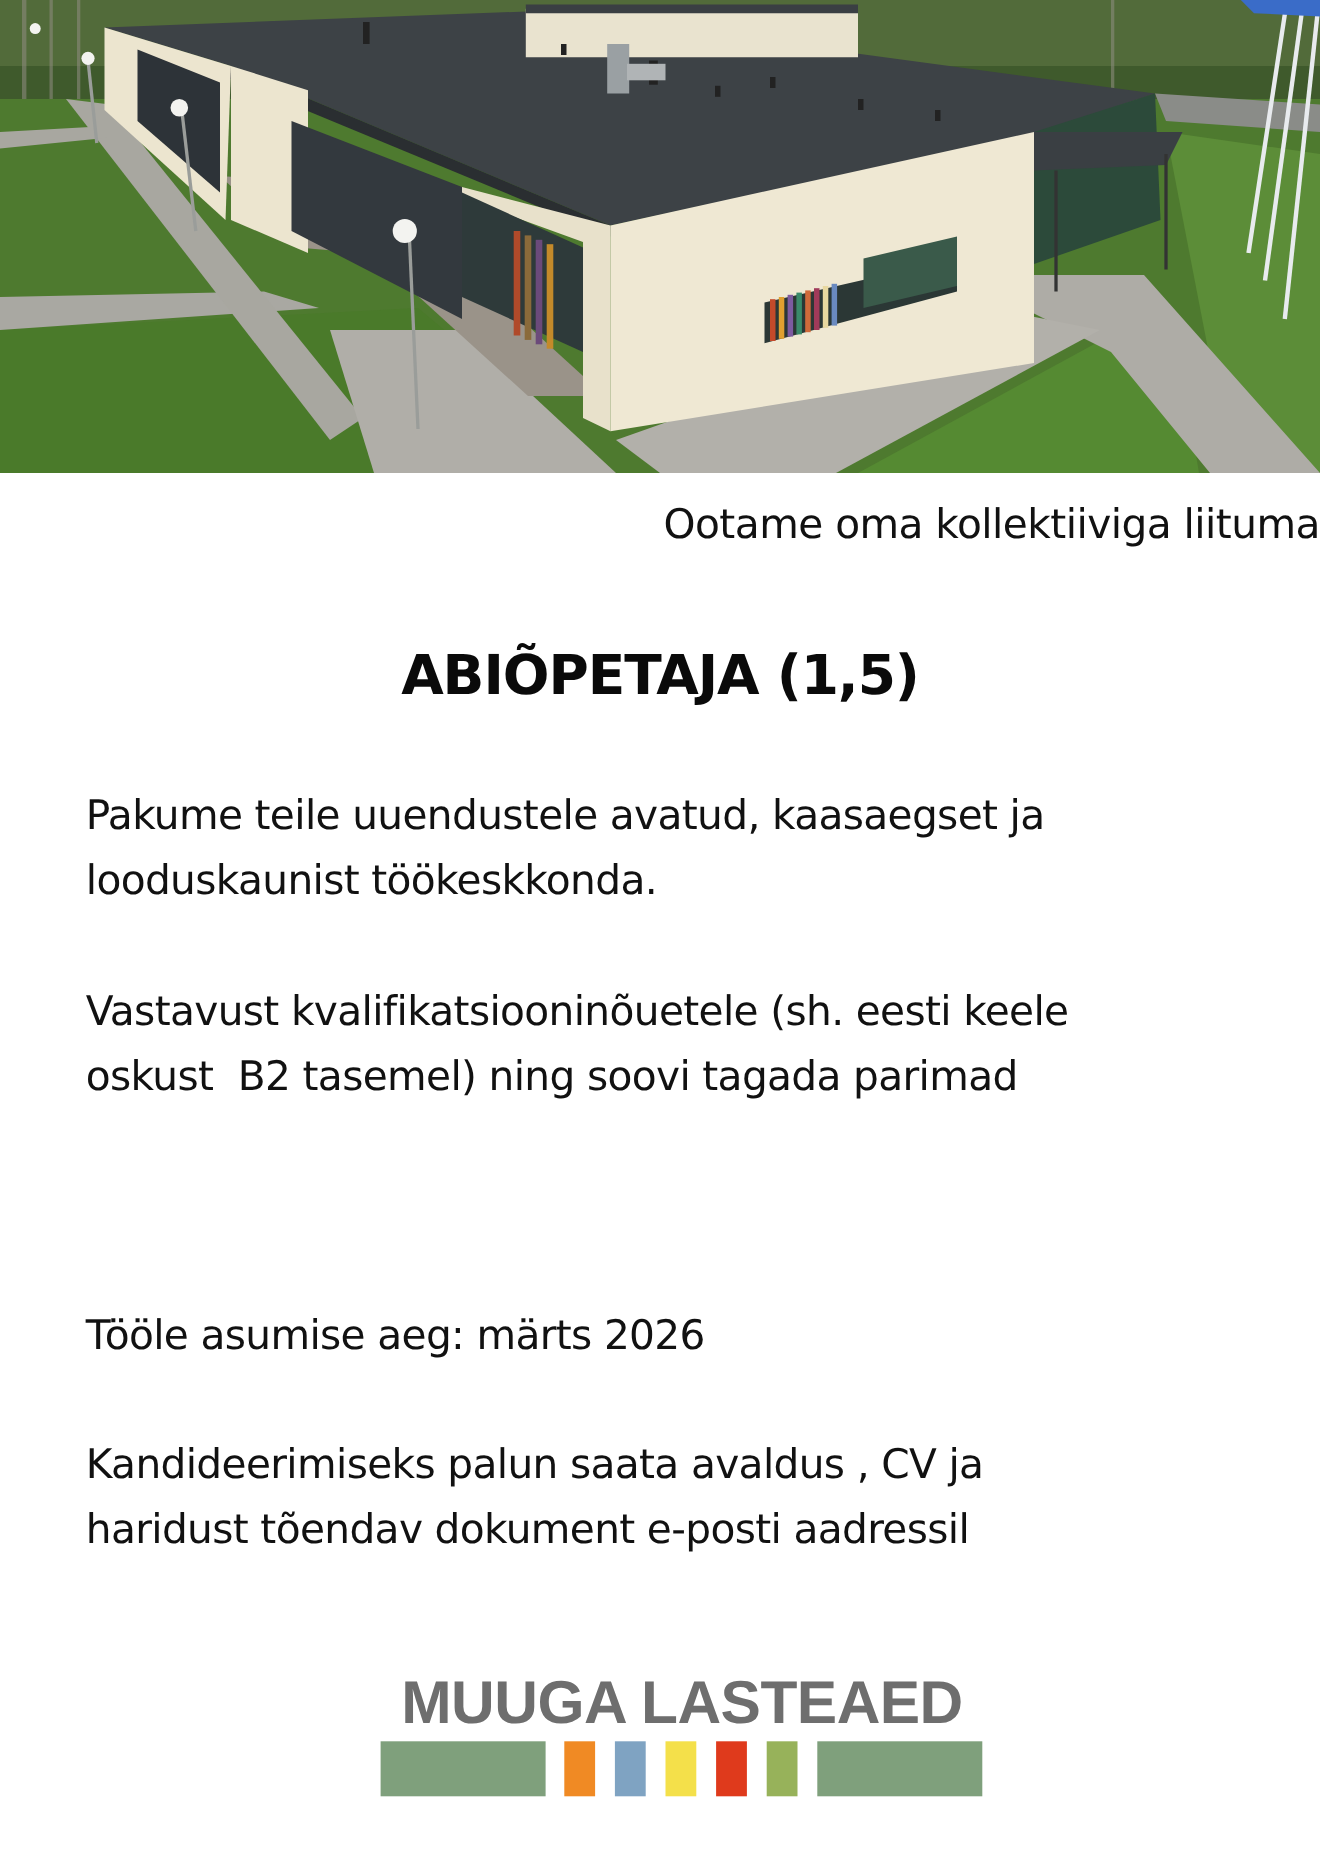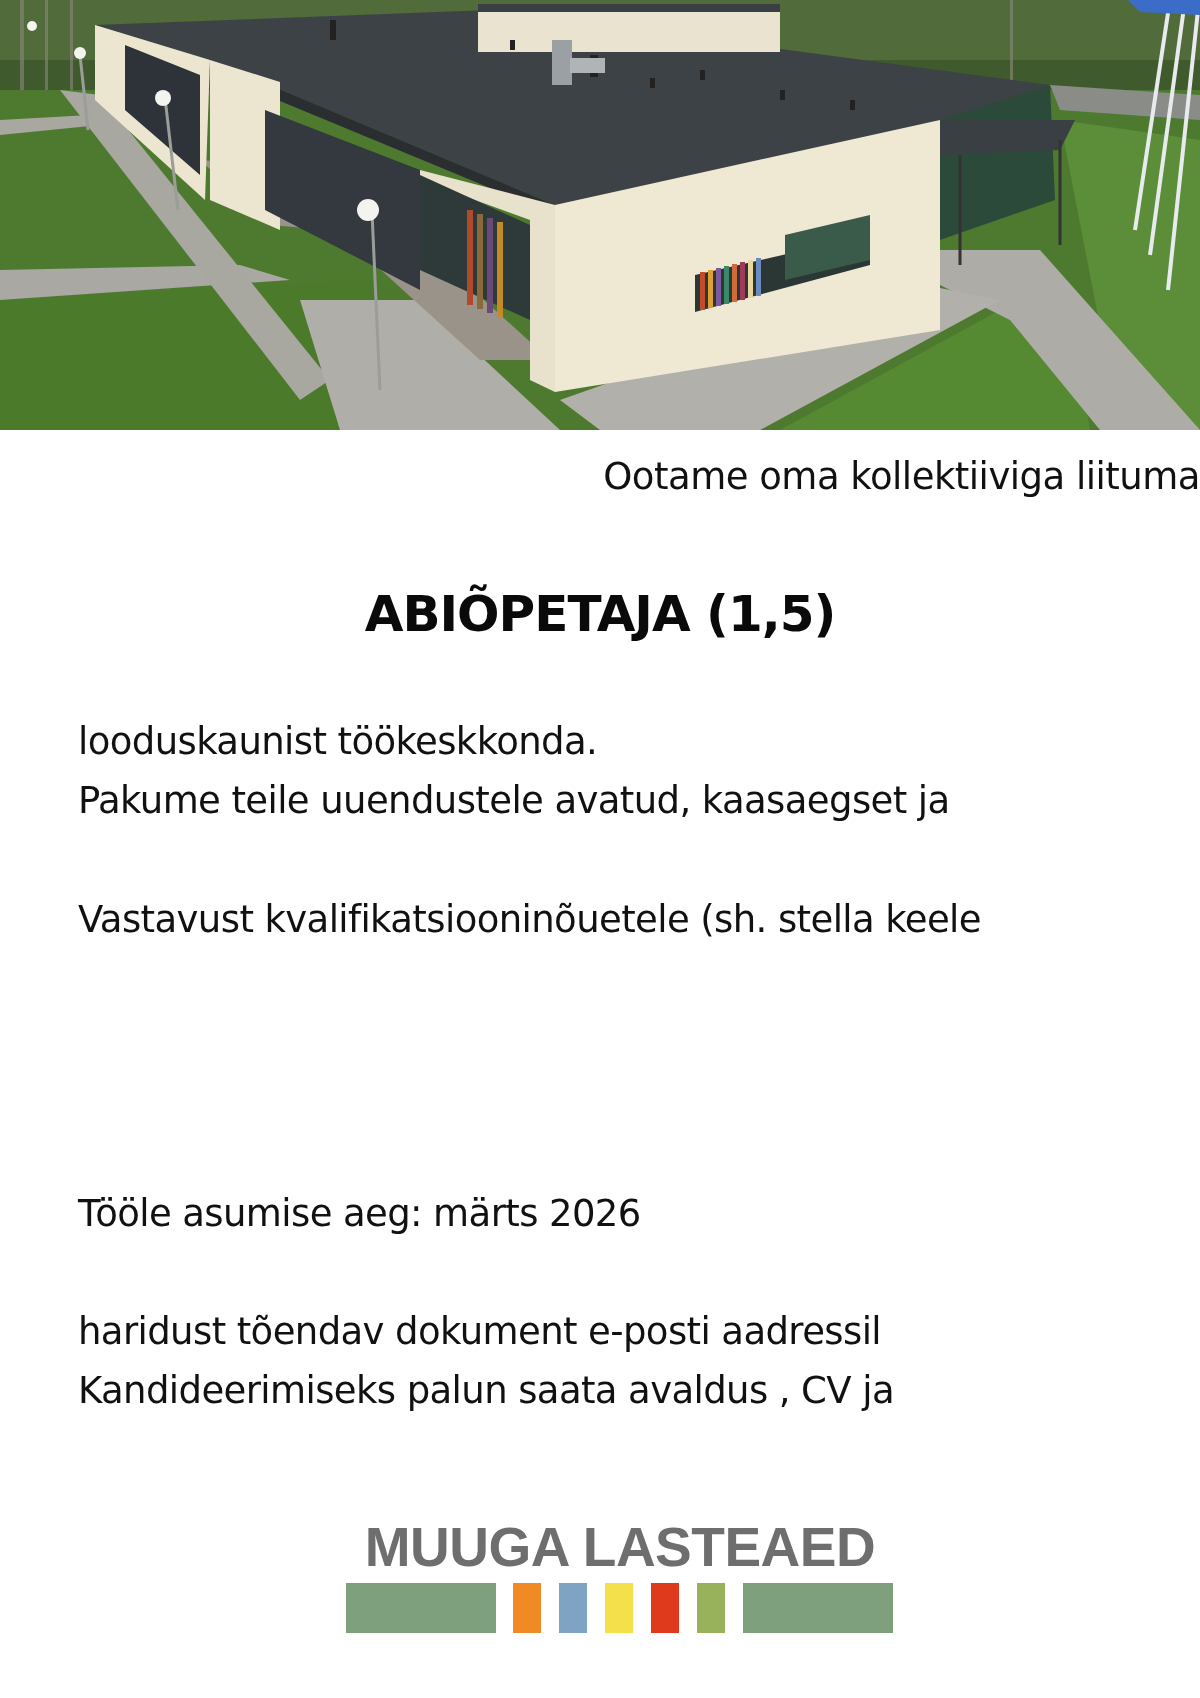--- a/index.html
+++ b/index.html
@@ -140,35 +140,36 @@
       <line x1="1198" y1="10" x2="1168" y2="290"></line>
     </g>
     <polygon points="1128,0 1200,0 1200,15 1140,12" fill="#3a6cc8"></polygon>
   </svg>
 </div>
 
 <div class="subtitle">Ootame oma kollektiiviga liituma</div>
 <div class="title">ABIÕPETAJA (1,5)</div>
 
 <div class="body-block" style="top:712px;">
+  <p>Pakume teile uuendustele avatud, kaasaegset ja</p>
   <p>looduskaunist töökeskkonda.</p>
-  <p>Pakume teile uuendustele avatud, kaasaegset ja</p>
 </div>
 
 <div class="body-block" style="top:890px;">
-  <p style="white-space:pre;">Vastavust kvalifikatsiooninõuetele (sh. stella keele</p>
+  <p style="white-space:pre;">Vastavust kvalifikatsiooninõuetele (sh. eesti keele</p>
+  <p style="white-space:pre;">oskust  B2 tasemel) ning soovi tagada parimad</p>
 </div>
 
 <div class="body-block" style="top:1184px;">
   <p>Tööle asumise aeg: märts 2026</p>
 </div>
 
 <div class="body-block" style="top:1302px;">
+  <p>Kandideerimiseks palun saata avaldus , CV ja</p>
   <p>haridust tõendav dokument e-posti aadressil</p>
-  <p>Kandideerimiseks palun saata avaldus , CV ja</p>
 </div>
 
 <div class="logo-text">MUUGA LASTEAED</div>
 <div class="logo-bars">
   <div class="bar" style="left:346px;width:150px;background:#7fa07c;"></div>
   <div class="bar" style="left:513px;width:28px;background:#f08a24;"></div>
   <div class="bar" style="left:559px;width:28px;background:#7fa3c2;"></div>
   <div class="bar" style="left:605px;width:28px;background:#f4e04a;"></div>
   <div class="bar" style="left:651px;width:28px;background:#df3a1c;"></div>
   <div class="bar" style="left:697px;width:28px;background:#97b25a;"></div>

